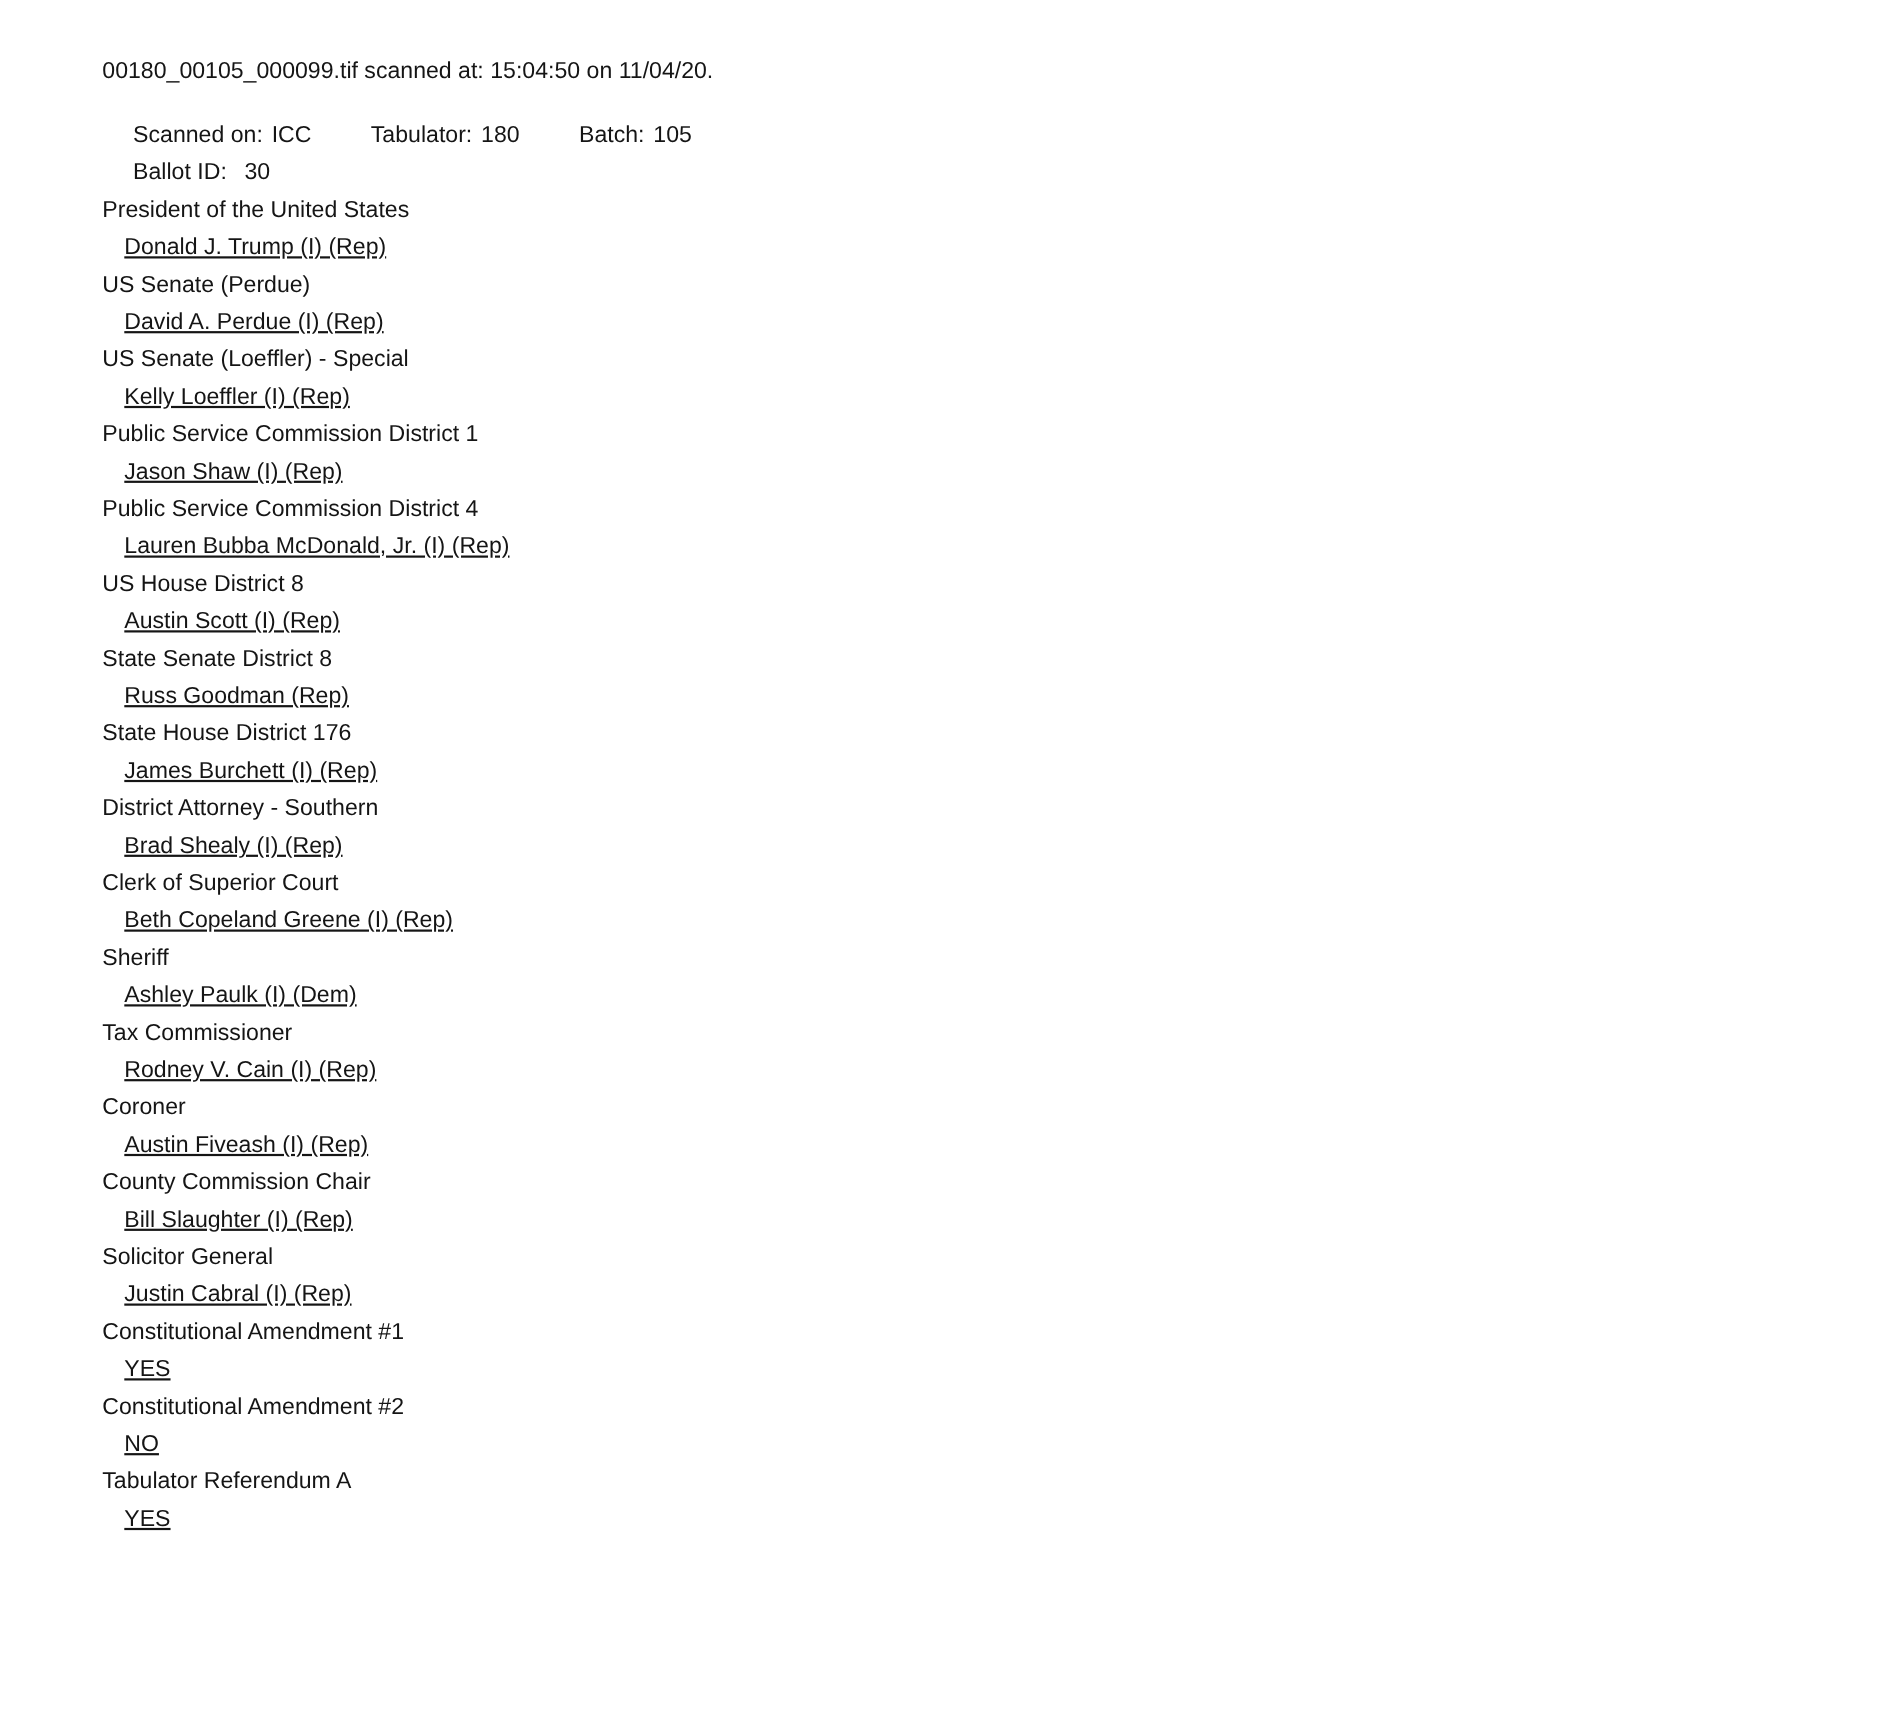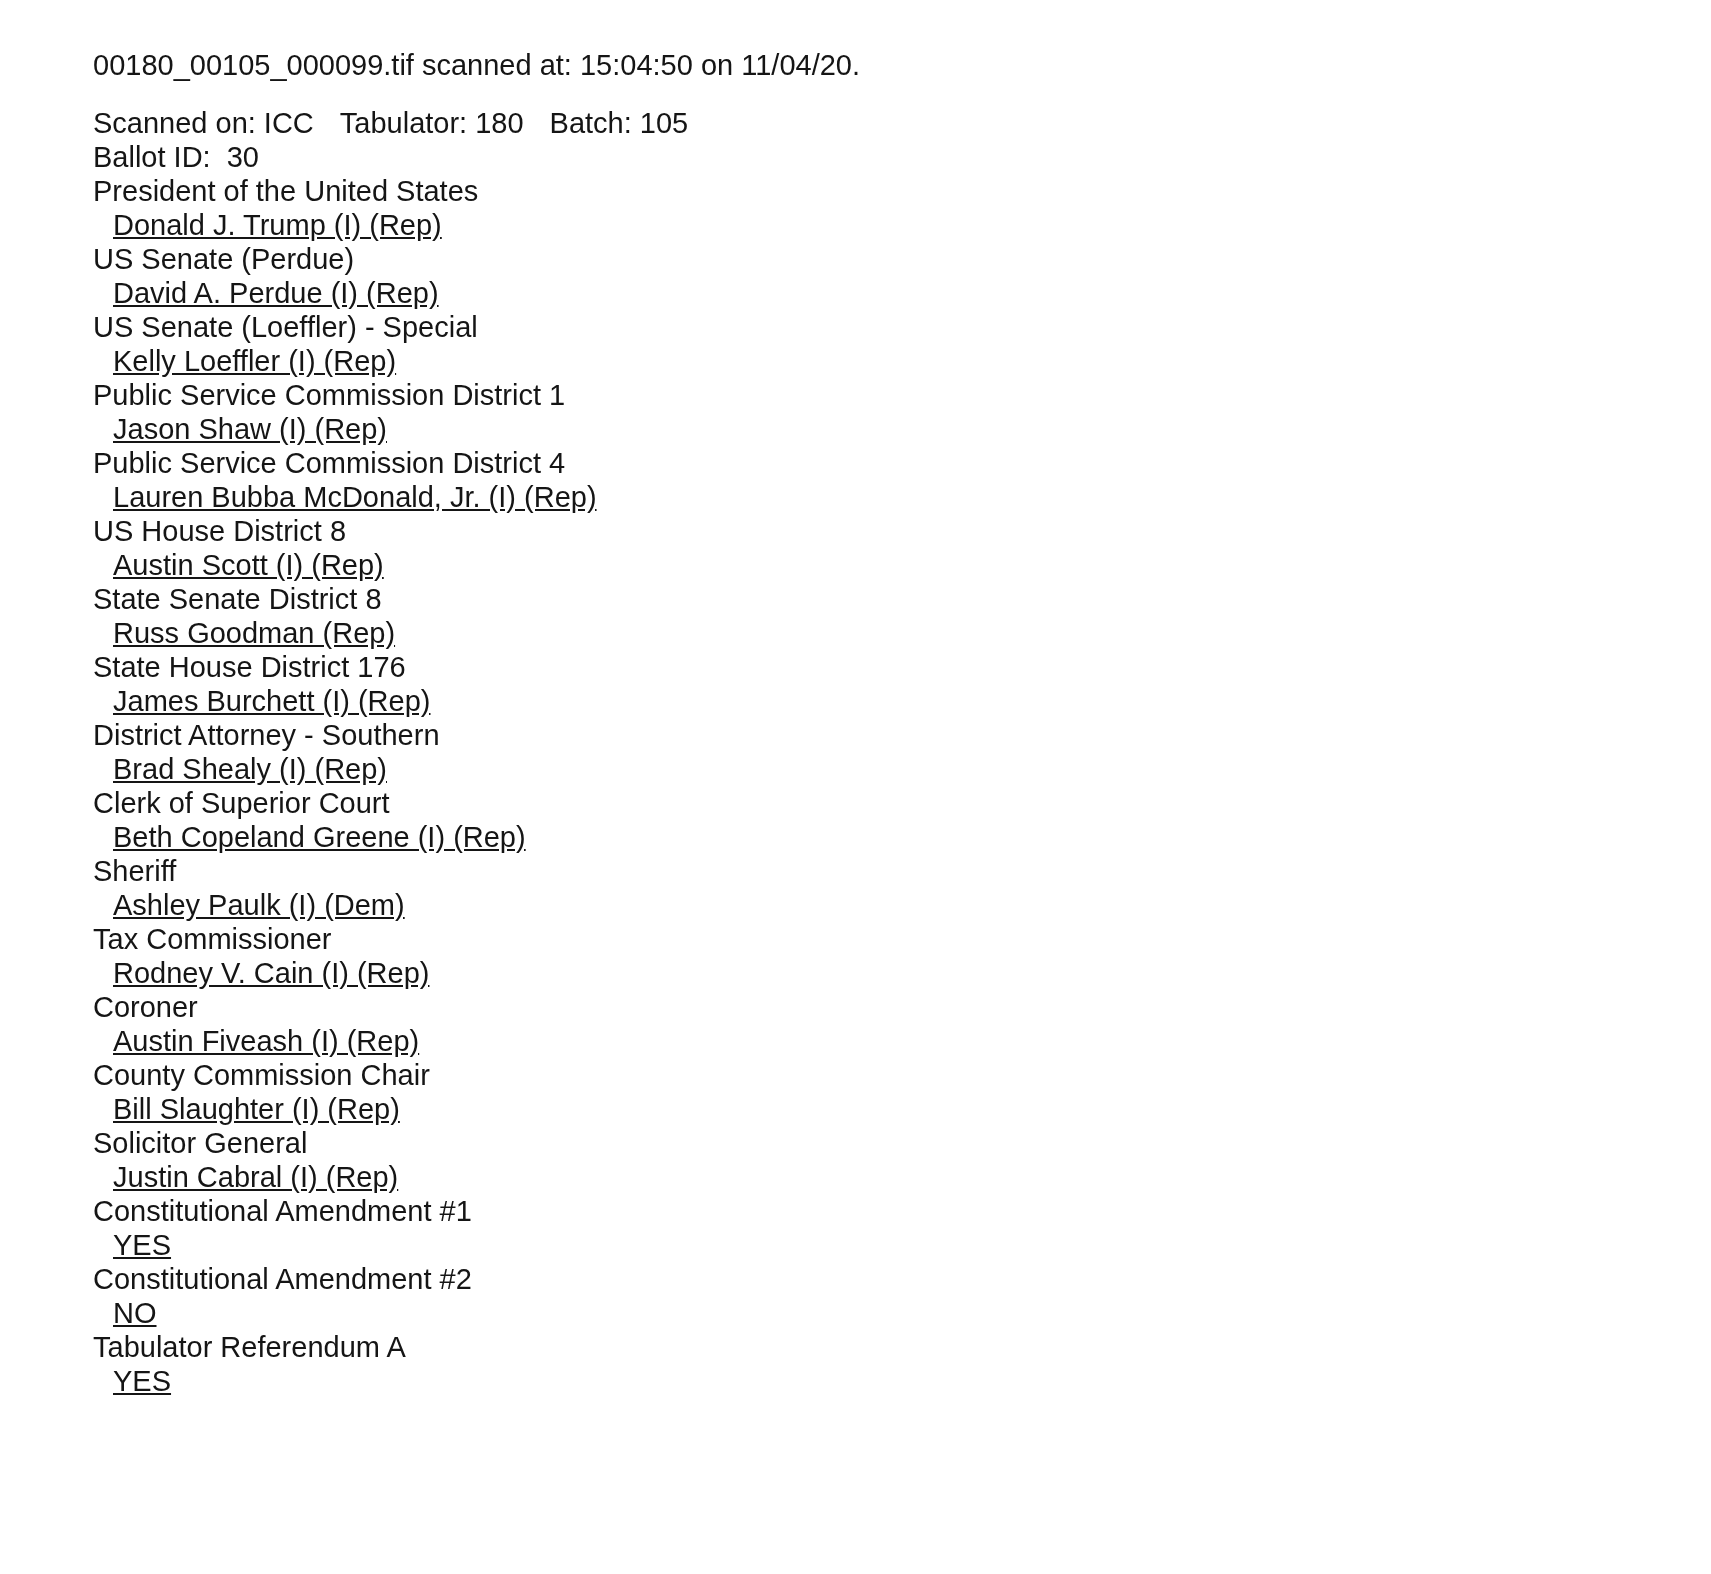--- a/index.html
+++ b/index.html
@@ -9,33 +9,34 @@
   }
   .page {
     position: relative;
     width: 1711px;
     height: 1574px;
     background: #ffffff;
     box-sizing: border-box;
     padding: 48px 60px 0 93px;
     font-family: "Liberation Sans", "DejaVu Sans", sans-serif;
     color: #151515;
-    font-size: 29px;
+    font-size: 21px;
     line-height: 34px;
     -webkit-font-smoothing: antialiased;
   }
   .scan-line {
     margin-bottom: 24px;
     white-space: nowrap;
   }
   .meta-line {
     white-space: nowrap;
   }
   .meta-label {
     margin-right: 8px;
+    margin-left: 28px;
   }
   .meta-value {
     margin-right: 26px;
   }
   .meta-value:last-child {
     margin-right: 12px;
   }
   .ballot-line {
     white-space: nowrap;
   }

